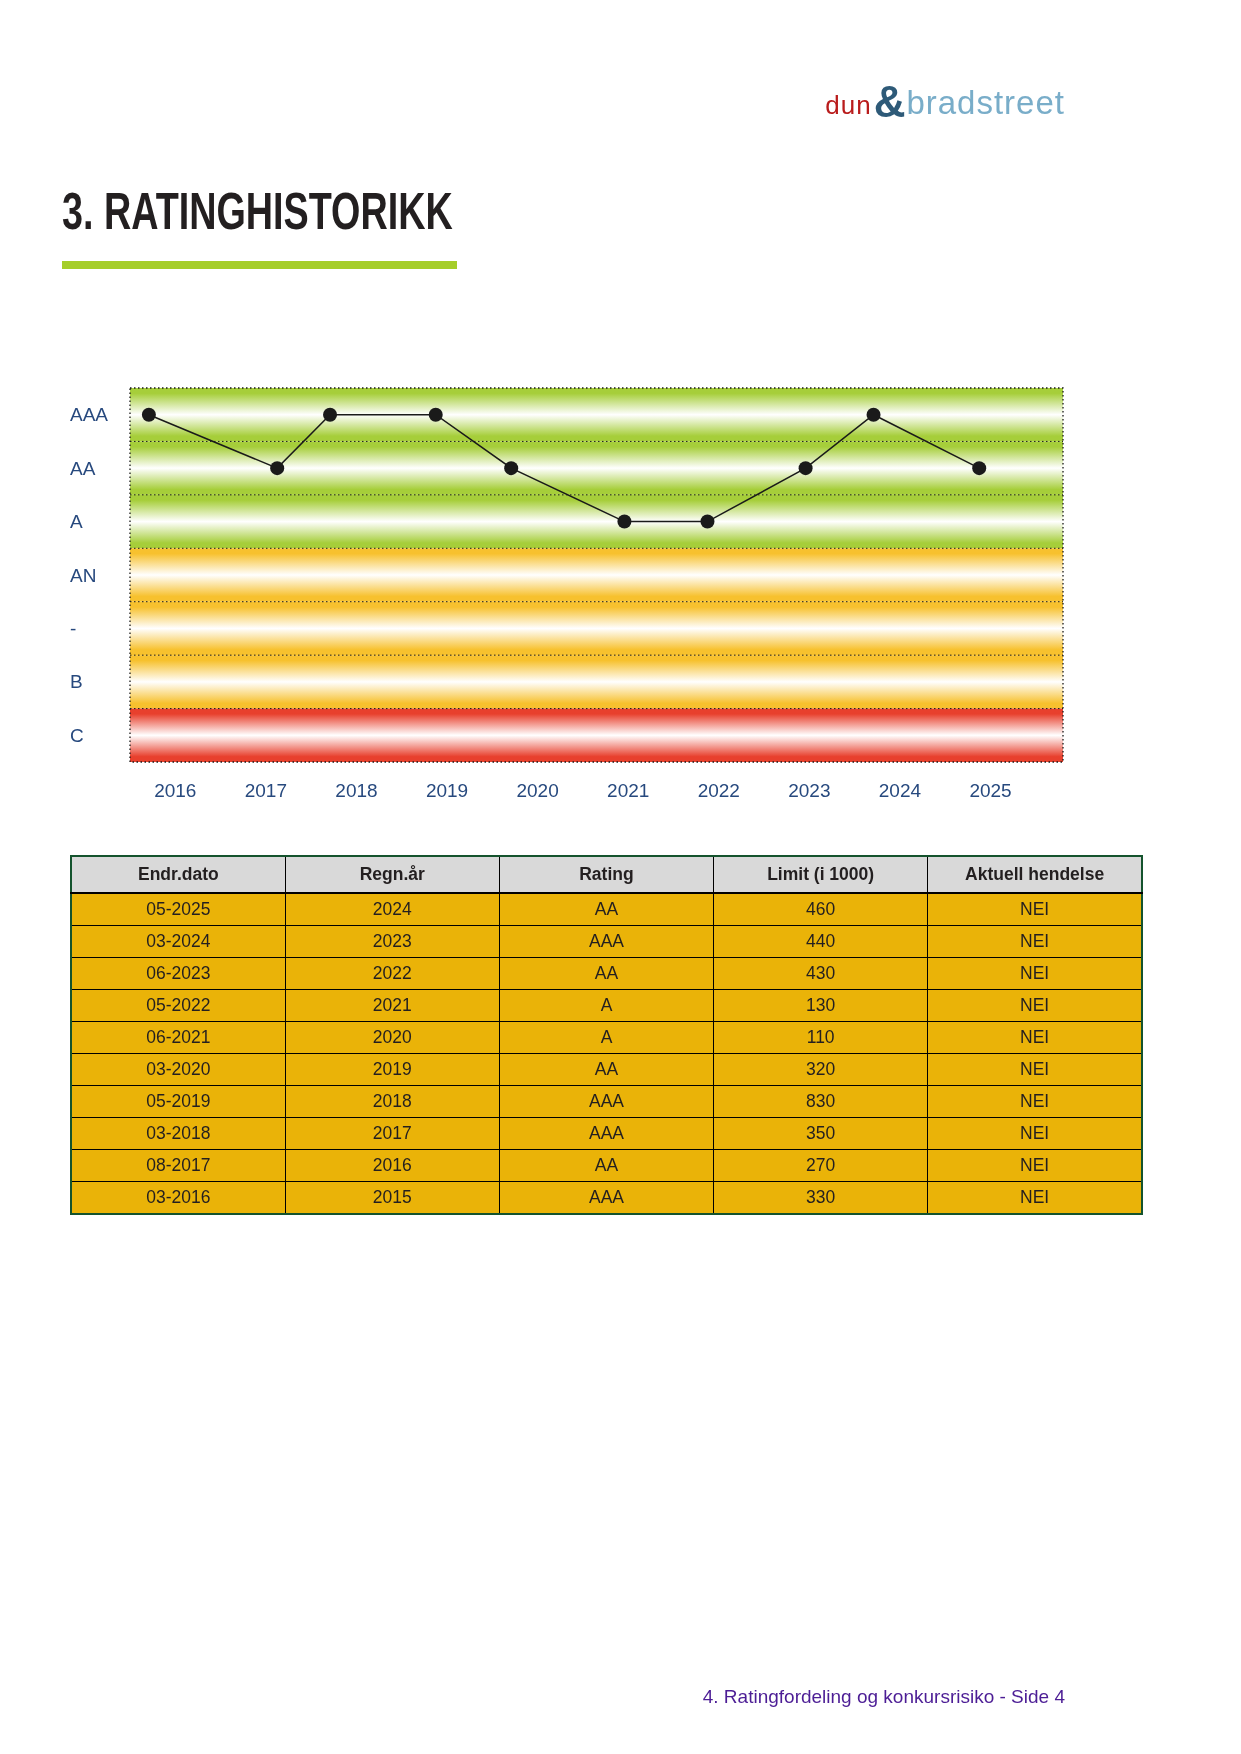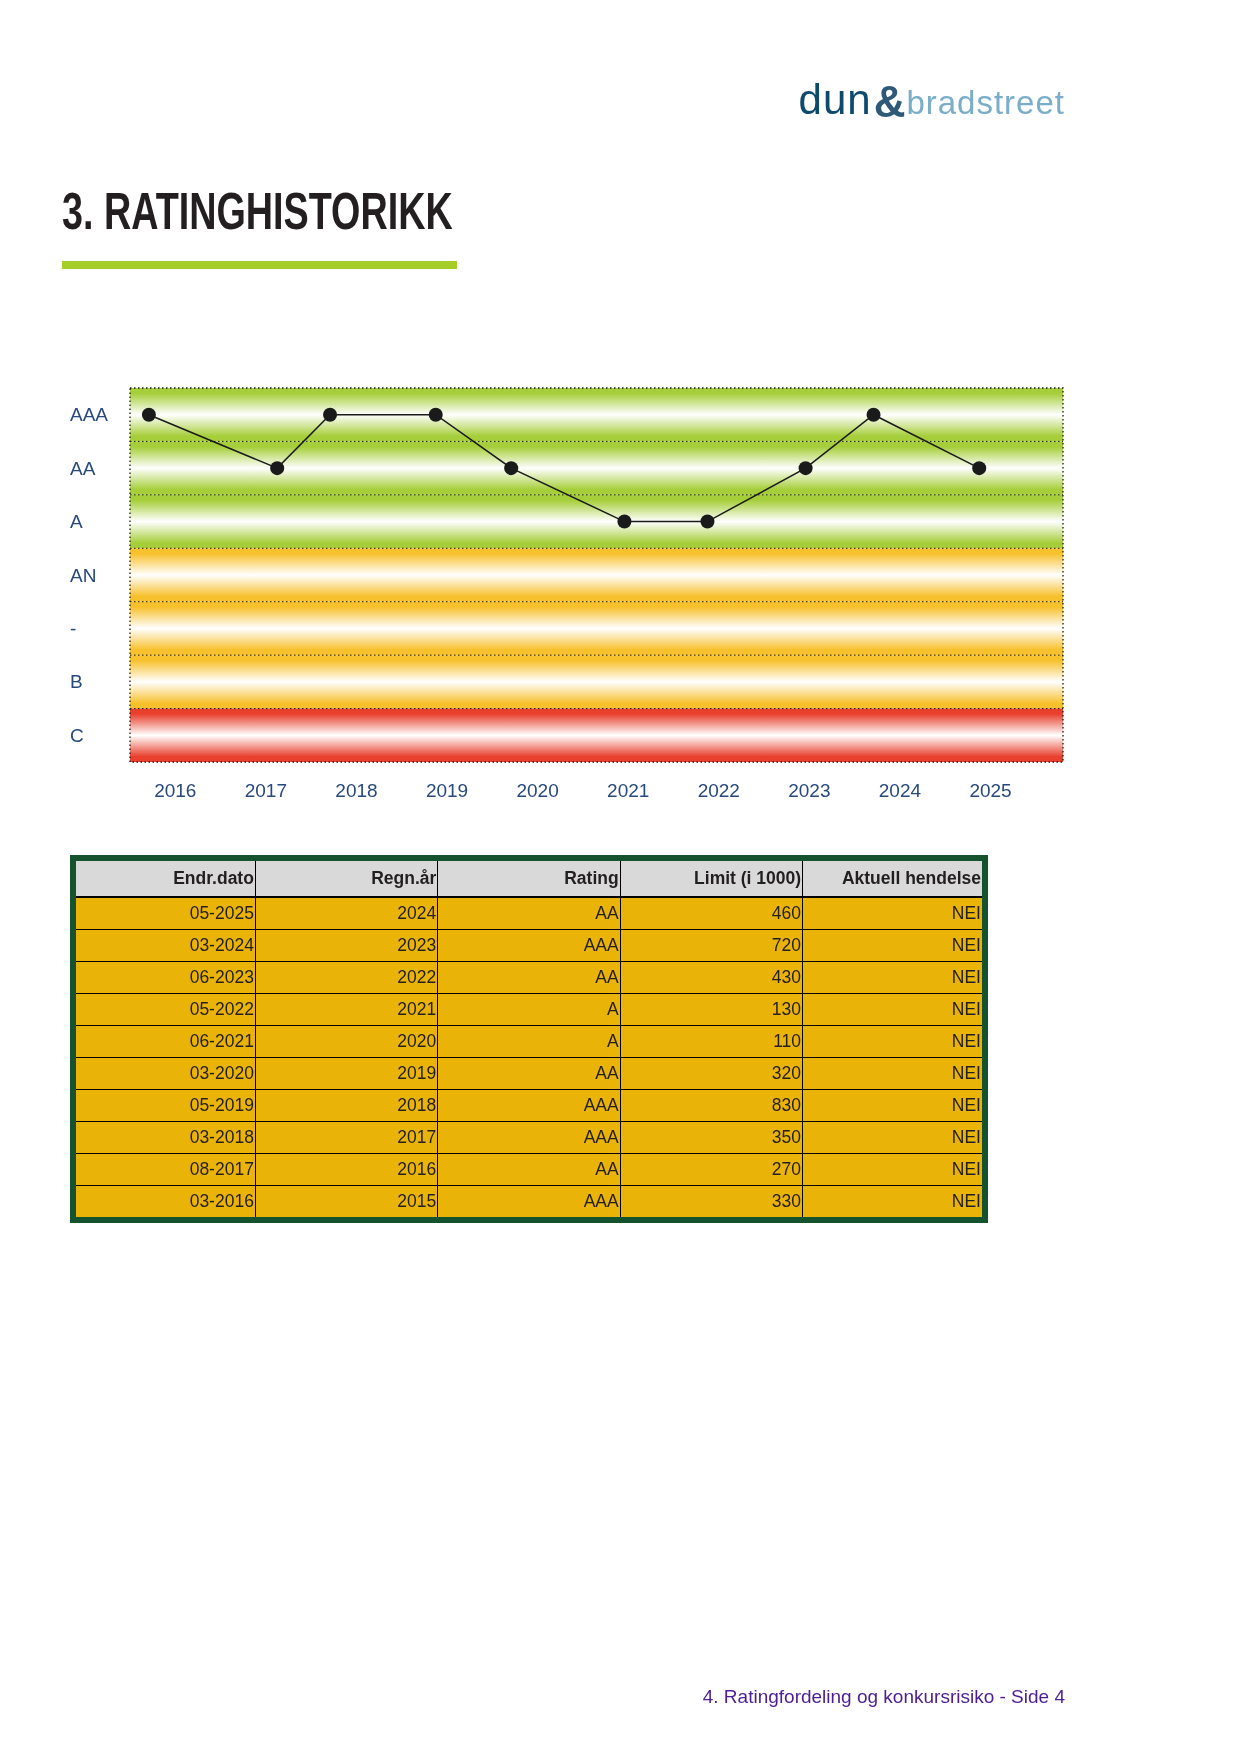--- a/index.html
+++ b/index.html
@@ -8,21 +8,21 @@
     font-family:"Liberation Sans", sans-serif;
   }
   .page { position:relative; width:1241px; height:1754px; background:#fff; overflow:hidden; }
 
   
   .logo {
     position:absolute; top:74px; right:176px;
     display:flex; align-items:baseline; white-space:nowrap;
     font-family:"Liberation Sans", sans-serif;
   }
-  .logo-dun  { font-size:42px; font-weight:400; letter-spacing:1px; color:#0c4a6e; }
+  .logo-dun  { font-size:26px; font-weight:400; letter-spacing:1px; color:#b91c1c; }
   .logo-amp  { font-size:44px; font-weight:600; color:#2e5a78; margin:0 1px 0 2px; position:relative; top:3px; }
   .logo-brad { font-size:33px; font-weight:400; letter-spacing:1px; color:#79adc9; }
 
   
   .title {
     position:absolute; left:62px; top:186px; margin:0;
     font-size:51px; line-height:1.0; font-weight:900; color:#231f20;
     white-space:nowrap; transform:scaleX(0.74); transform-origin:left top;
   }
   .title-underline {
@@ -31,24 +31,24 @@
   }
 
   
   .chart { position:absolute; left:0; top:340px; width:1241px; height:480px; }
   .chart text { font-family:"Liberation Sans", sans-serif; fill:#27497e; }
   .y-label { font-size:19px; }
   .x-label { font-size:19px; text-anchor:middle; }
 
   
   .rating-table {
-    position:absolute; left:70px; top:855px; width:918px;
+    position:absolute; left:70px; top:855px; width:1073px;
     border-collapse:collapse; table-layout:fixed;
-    font-size:17.5px; color:#231f20; text-align:right;
-    border:6px solid #14532d;
+    font-size:17.5px; color:#231f20; text-align:center;
+    border:2px solid #14532d;
   }
   .rating-table th {
     background:#d9d9d9; font-weight:bold; height:33px;
     border:1px solid #000; border-bottom:2px solid #000;
   }
   .rating-table td { height:29px; border:1px solid #000; background:#eab308; }
 
   
   .page-footer {
     position:absolute; top:1686px; right:176px;
@@ -152,21 +152,21 @@
           <td>05-2025</td>
           <td>2024</td>
           <td>AA</td>
           <td>460</td>
           <td>NEI</td>
         </tr>
         <tr>
           <td>03-2024</td>
           <td>2023</td>
           <td>AAA</td>
-          <td>720</td>
+          <td>440</td>
           <td>NEI</td>
         </tr>
         <tr>
           <td>06-2023</td>
           <td>2022</td>
           <td>AA</td>
           <td>430</td>
           <td>NEI</td>
         </tr>
         <tr>

